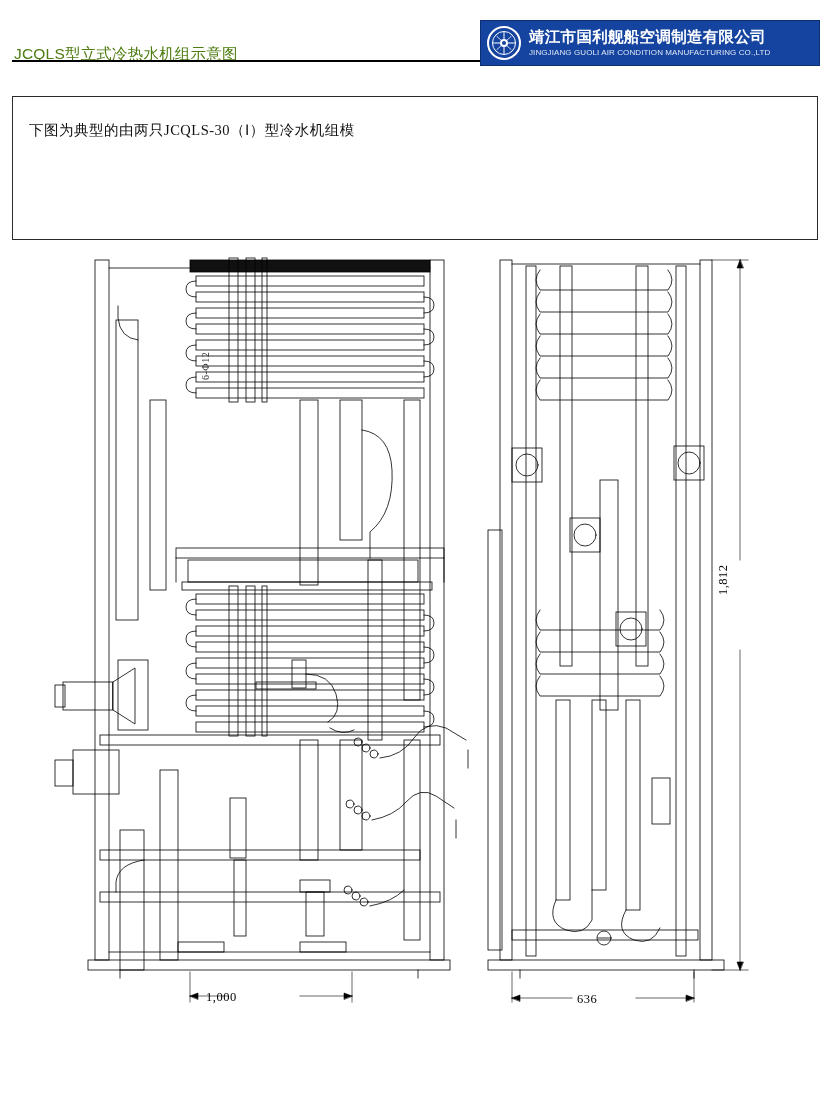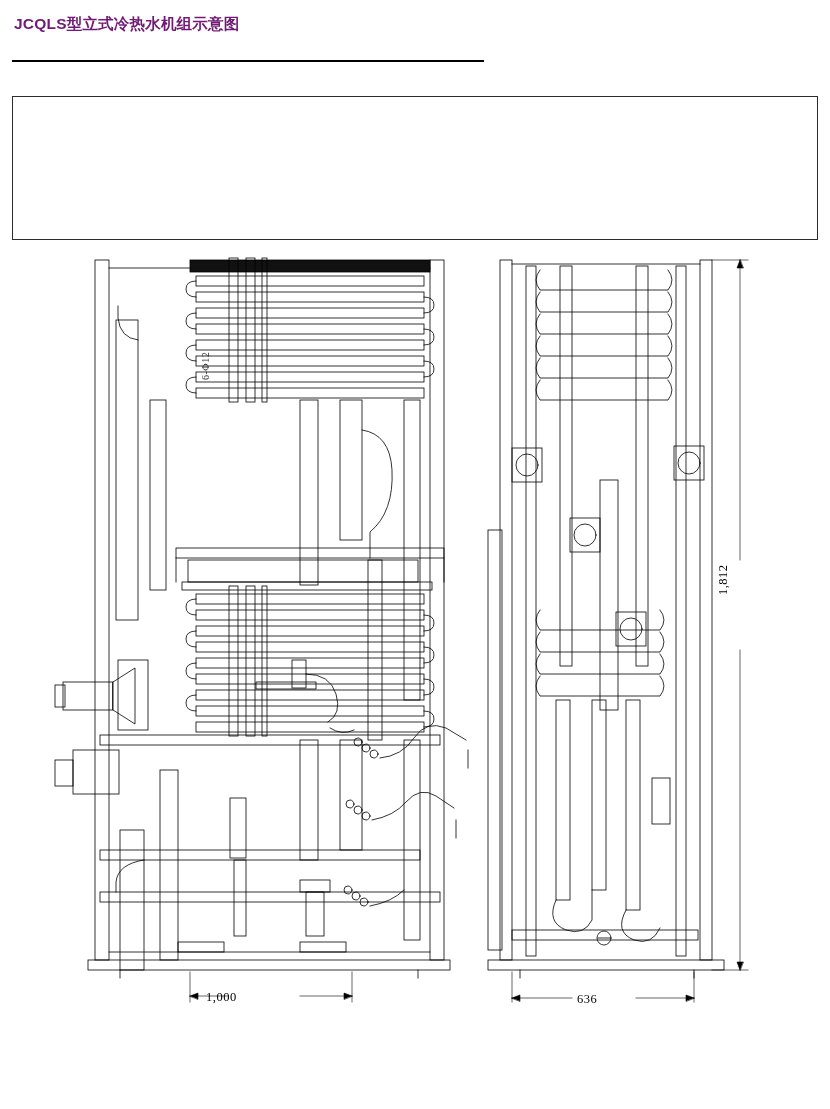--- a/index.html
+++ b/index.html
@@ -18,24 +18,24 @@
   
   .header {
     position: absolute;
     top: 0; left: 0;
     width: 830px;
     height: 78px;
   }
   .page-title {
     position: absolute;
     left: 14px;
-    top: 14px;
+    top: 44px;
     font-size: 15.5px;
-    font-weight: bold;
-    color: #701a75;
+    font-weight: normal;
+    color: #4d7c0f;
     letter-spacing: 0.2px;
     white-space: nowrap;
   }
   .title-rule {
     position: absolute;
     left: 12px;
     top: 60px;
     width: 472px;
     height: 2px;
     background: #000;
@@ -145,24 +145,41 @@
     letter-spacing: 0.5px;
   }
 </style>
 </head>
 <body>
 
 <div class="header">
   <div class="page-title">JCQLS型立式冷热水机组示意图</div>
   <div class="title-rule"></div>
 
+  <div class="logo-box">
+    <div class="logo-mark">
+      <svg width="42" height="42" viewBox="0 0 42 42">
+        <circle cx="21" cy="21" r="16" fill="#1444a0" stroke="#ffffff" stroke-width="2"></circle>
+        <circle cx="21" cy="21" r="11.5" fill="none" stroke="#ffffff" stroke-width="1"></circle>
+        <path d="M10 21 H32 M21 10 V32" stroke="#ffffff" stroke-width="1"></path>
+        <path d="M13.5 14 L28.5 28 M28.5 14 L13.5 28" stroke="#ffffff" stroke-width="0.8"></path>
+        <circle cx="21" cy="21" r="4" fill="#ffffff"></circle>
+        <circle cx="21" cy="21" r="2" fill="#1444a0"></circle>
+      </svg>
+    </div>
+    <div class="logo-text-wrap">
+      <div class="logo-cn">靖江市国利舰船空调制造有限公司</div>
+      <div class="logo-en">JINGJIANG GUOLI AIR CONDITION MANUFACTURING CO.,LTD</div>
+    </div>
+  </div>
 </div>
 
 <div class="desc-box">
   <div class="desc-text">
+    <div>下图为典型的由两只JCQLS-30（Ⅰ）型冷水机组模</div>
   </div>
 </div>
 
 <div class="drawing">
 
   <svg width="830" height="800" viewBox="0 0 830 800">
     <g stroke="#000" fill="none" stroke-width="0.8" stroke-linecap="square">
 
       <g>
 

